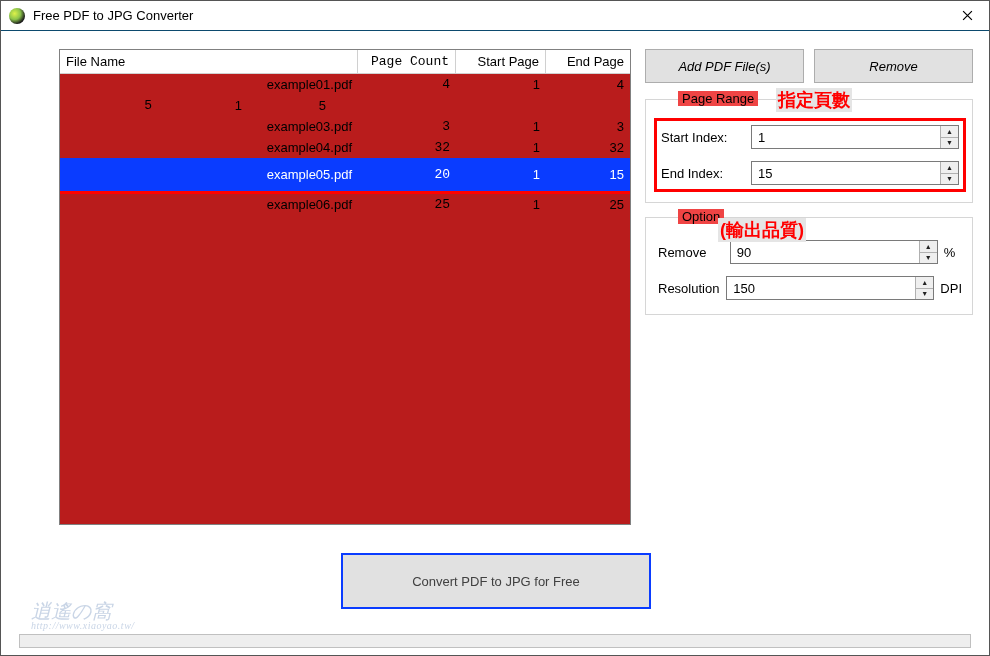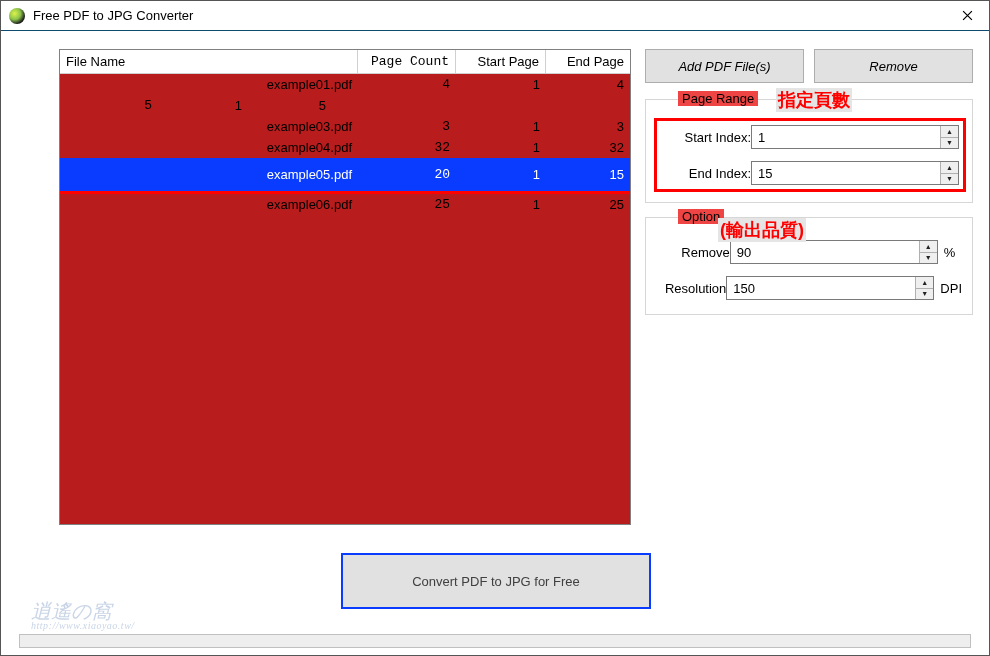--- a/index.html
+++ b/index.html
@@ -146,21 +146,21 @@
     border: 3px solid #ff0000;
     padding: 4px;
     margin: -4px;
   }
   .field {
     display: flex;
     align-items: center;
     margin-bottom: 12px;
   }
   .field:last-child { margin-bottom: 0; }
-  .field-label { width: 94px; font-size: 13px; text-align: right; }
+  .field-label { width: 94px; font-size: 13px; }
   .spinner {
     flex: 1;
     display: flex;
     height: 24px;
     border: 1px solid #7a7a7a;
     background: #fff;
   }
   .spinner input {
     flex: 1;
     border: none;

